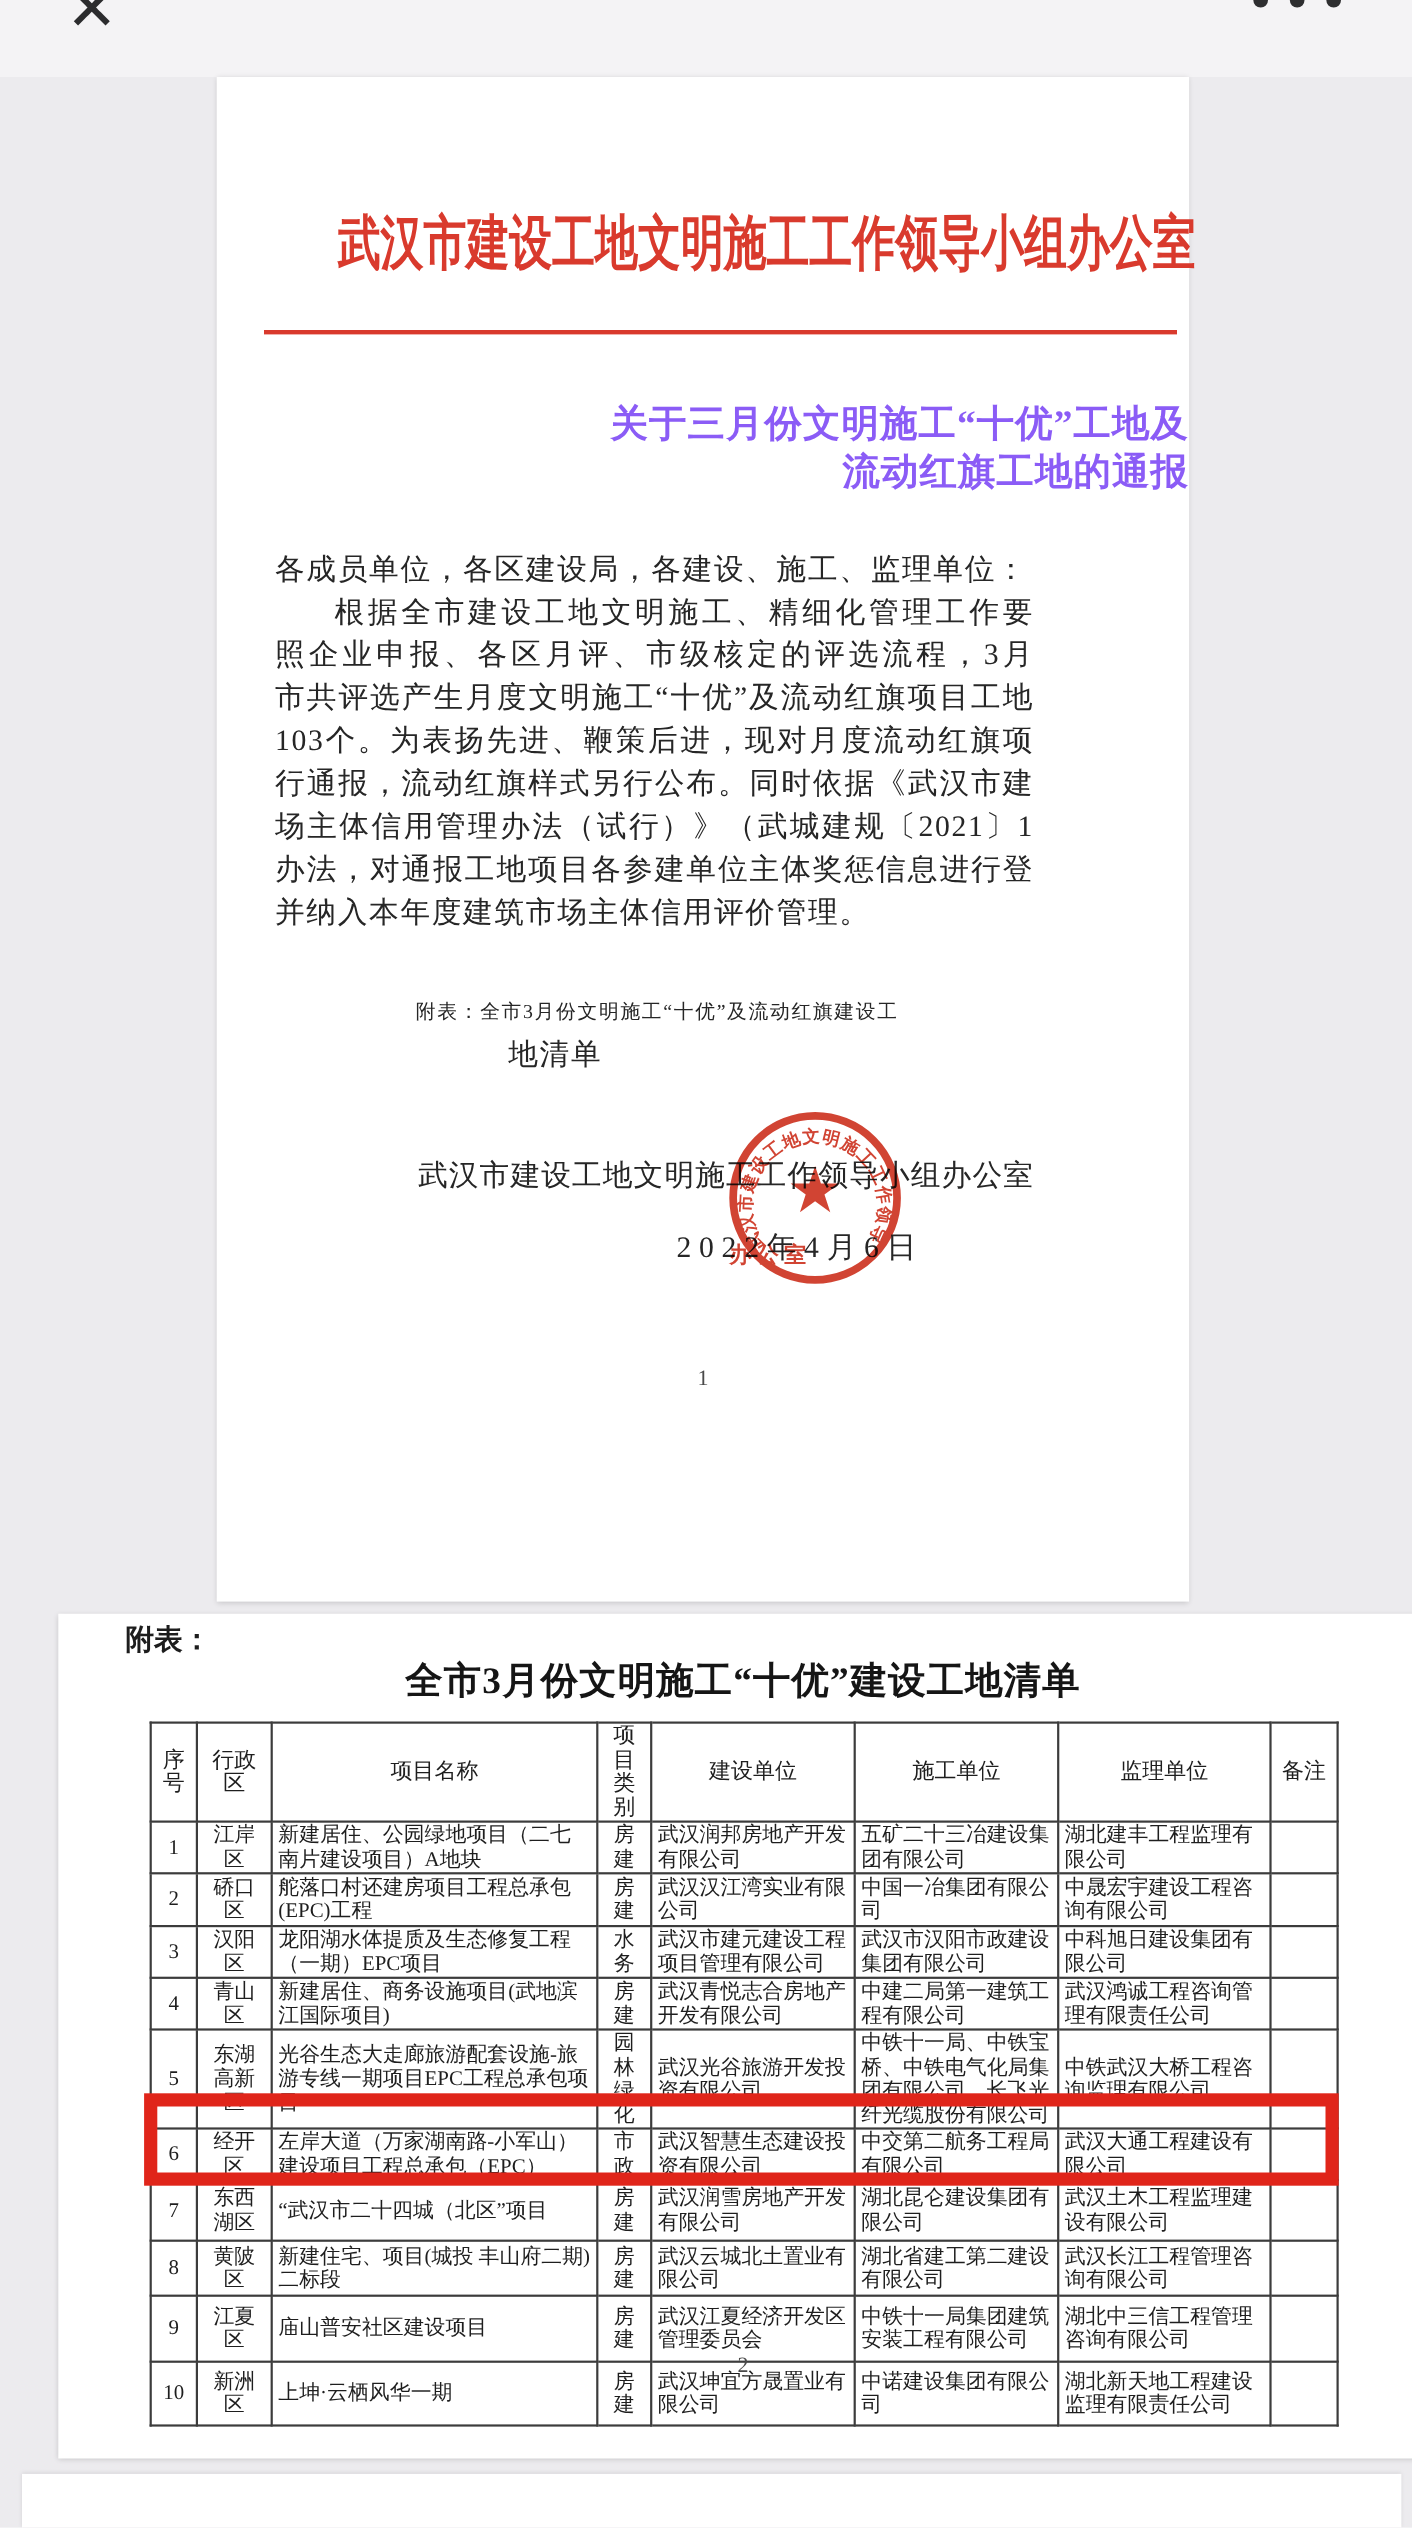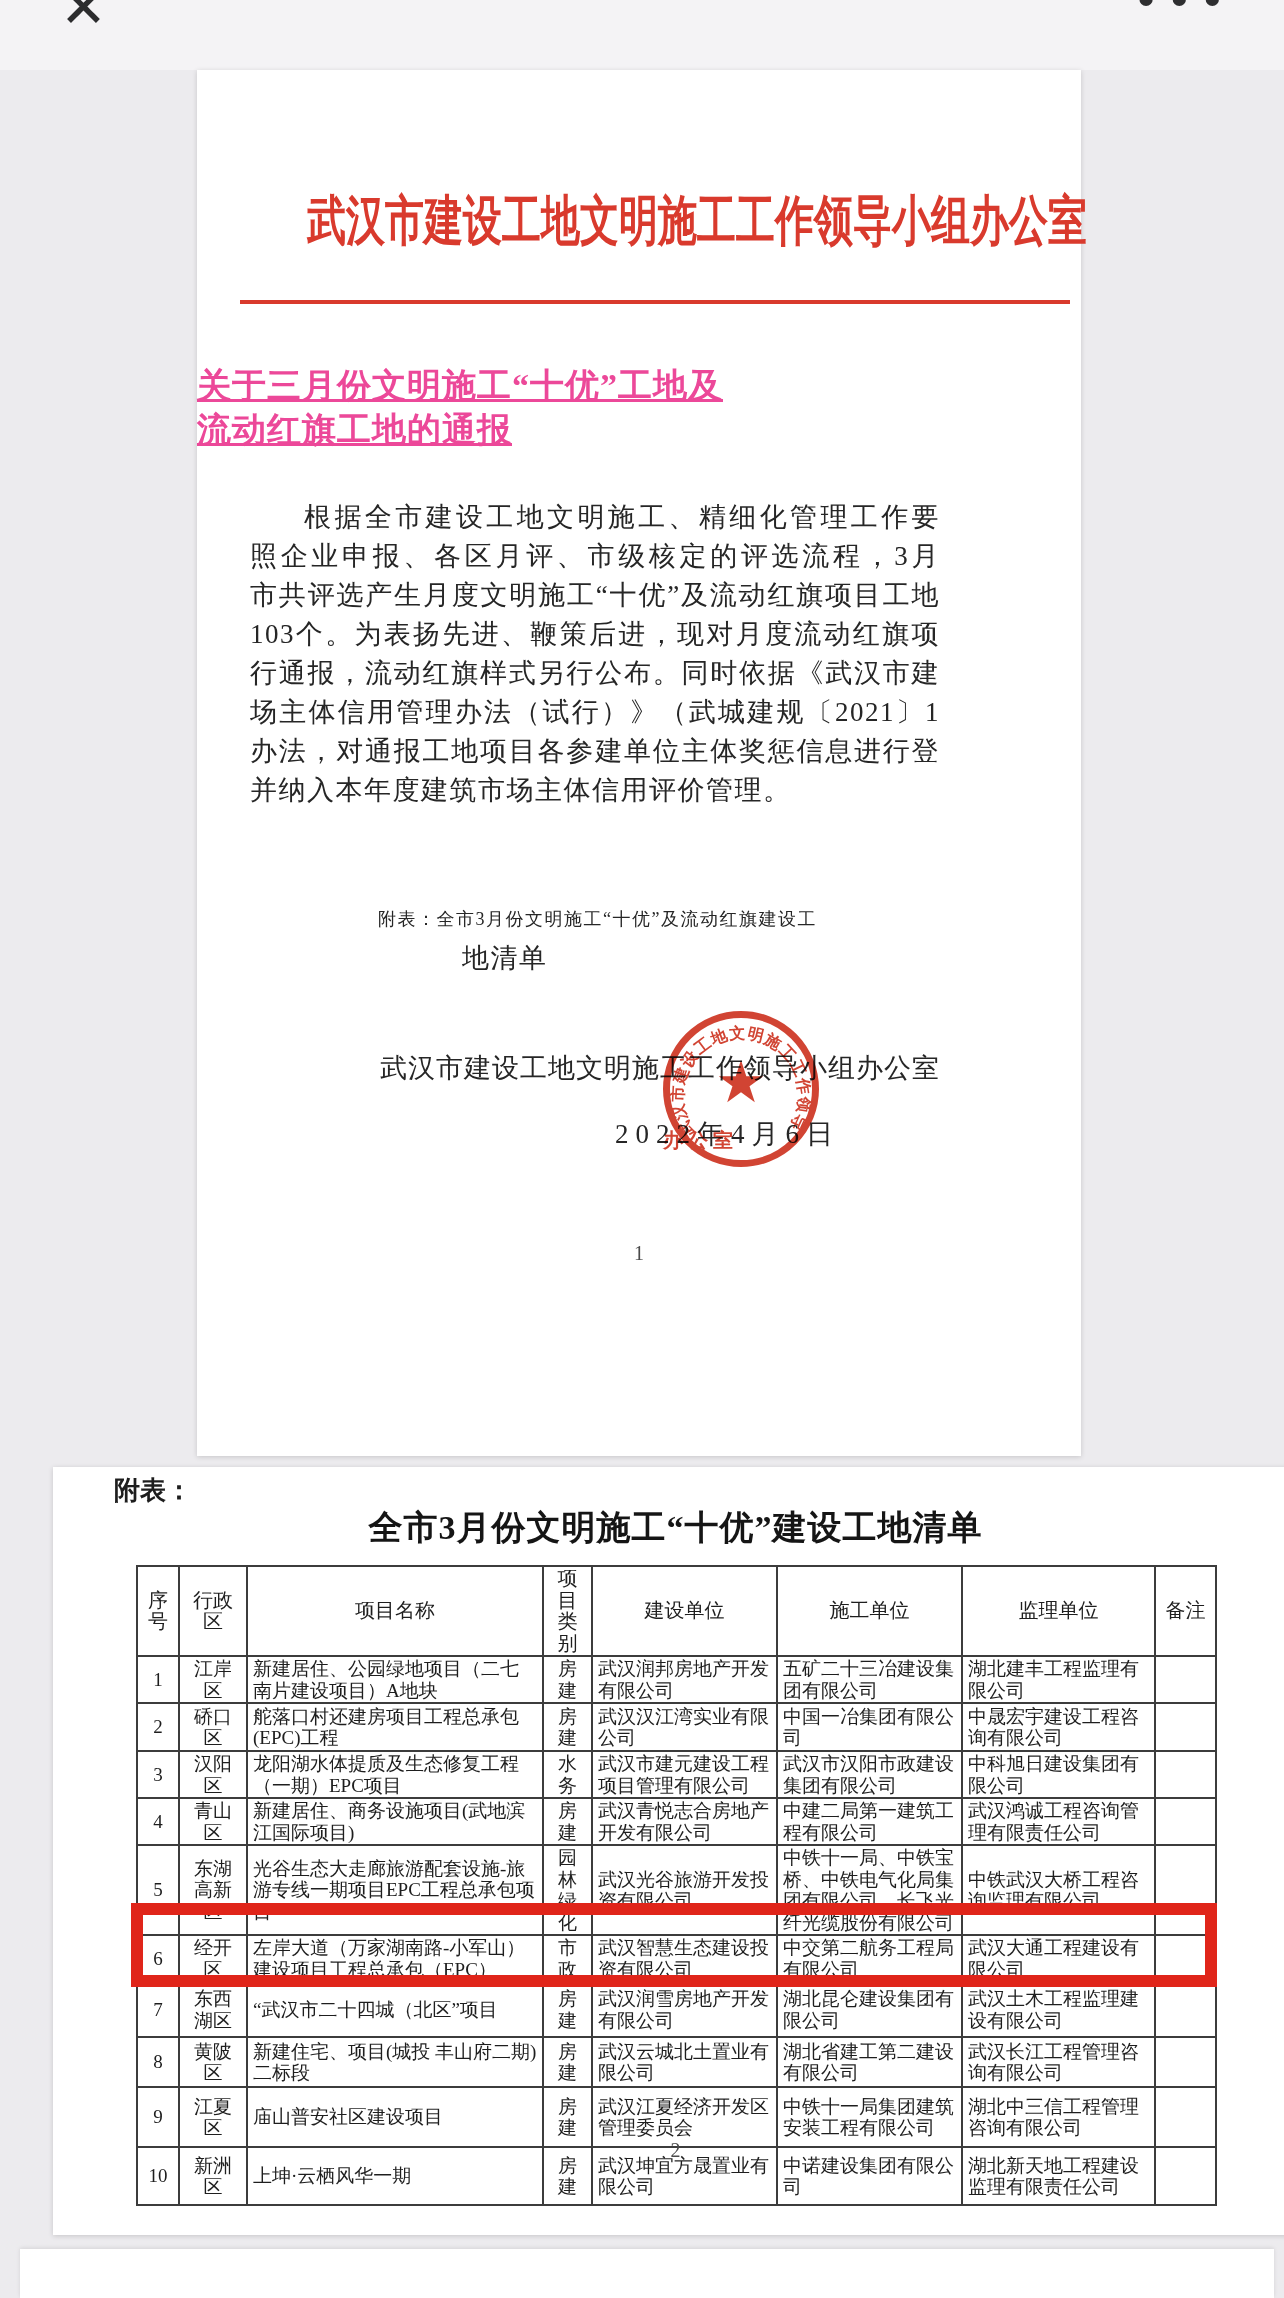--- a/index.html
+++ b/index.html
@@ -17,22 +17,22 @@
   .page{position:absolute;background:#ffffff;box-shadow:0 1px 5px rgba(0,0,0,.16);}
   .page1{left:197px;top:70px;width:884px;height:1386px;}
   .page2{left:14px;top:1467px;width:1258px;height:768px;margin-left:39px;}
   .page3{left:20px;top:2249px;width:1254px;height:49px;box-shadow:0 -1px 4px rgba(0,0,0,.10);}
 
   
   .org-title{position:absolute;left:0;top:120px;width:100%;text-align:center;color:var(--banner-red,#d93a2d);
     font-weight:bold;font-size:50px;line-height:62px;white-space:nowrap;}
   .org-title span{display:inline-block;transform:scale(.78,1.08);transform-origin:center;}
   .org-divider{position:absolute;left:43px;top:230px;width:830px;height:4px;background:var(--banner-red,#d93a2d);}
-  .doc-title{position:absolute;left:0;top:294px;width:100%;text-align:left;font-size:34px;font-weight:bold;
-    color:#ec4899;line-height:44px;white-space:pre-line;letter-spacing:1px;text-decoration:underline;}
+  .doc-title{position:absolute;left:0;top:294px;width:100%;text-align:right;font-size:34px;font-weight:bold;
+    color:#8b5cf6;line-height:44px;white-space:pre-line;letter-spacing:1px;}
   .body-block{position:absolute;left:53px;top:428px;width:690px;color:#262626;}
   .body-line{font-size:27px;line-height:39px;letter-spacing:1.5px;height:39px;overflow:hidden;}
   .body-line.j{text-align:justify;text-align-last:justify;}
   .attach-block{position:absolute;left:53px;top:830px;width:690px;color:#262626;}
   .attach-line1{font-size:18px;line-height:39px;letter-spacing:1.5px;padding-left:128px;}
   .attach-line2{font-size:27px;line-height:39px;letter-spacing:1.5px;padding-left:212px;}
   .signature{position:absolute;left:53px;top:980px;width:690px;text-align:right;font-size:27px;
     letter-spacing:1px;color:#262626;}
   .doc-date{position:absolute;left:53px;top:1022px;width:590px;text-align:right;font-size:27px;
     letter-spacing:7px;color:#262626;margin-top:24px;}
@@ -79,20 +79,21 @@
     <div class="more-btn">•••</div>
   </div>
 
   <div class="page page1">
     <div class="org-title"><span>武汉市建设工地文明施工工作领导小组办公室</span></div>
     <div class="org-divider"></div>
     <div class="doc-title">关于三月份文明施工“十优”工地及
 流动红旗工地的通报</div>
 
     <div class="body-block">
+      <div class="body-line">各成员单位，各区建设局，各建设、施工、监理单位：</div>
       <div class="body-line j" style="text-indent:54px;">根据全市建设工地文明施工、精细化管理工作要求，按</div>
       <div class="body-line j">照企业申报、各区月评、市级核定的评选流程，3月份，全</div>
       <div class="body-line j">市共评选产生月度文明施工“十优”及流动红旗项目工地共</div>
       <div class="body-line j">103个。为表扬先进、鞭策后进，现对月度流动红旗项目进</div>
       <div class="body-line j">行通报，流动红旗样式另行公布。同时依据《武汉市建筑市</div>
       <div class="body-line j">场主体信用管理办法（试行）》（武城建规〔2021〕1号）</div>
       <div class="body-line j">办法，对通报工地项目各参建单位主体奖惩信息进行登记，</div>
       <div class="body-line">并纳入本年度建筑市场主体信用评价管理。</div>
     </div>
 

